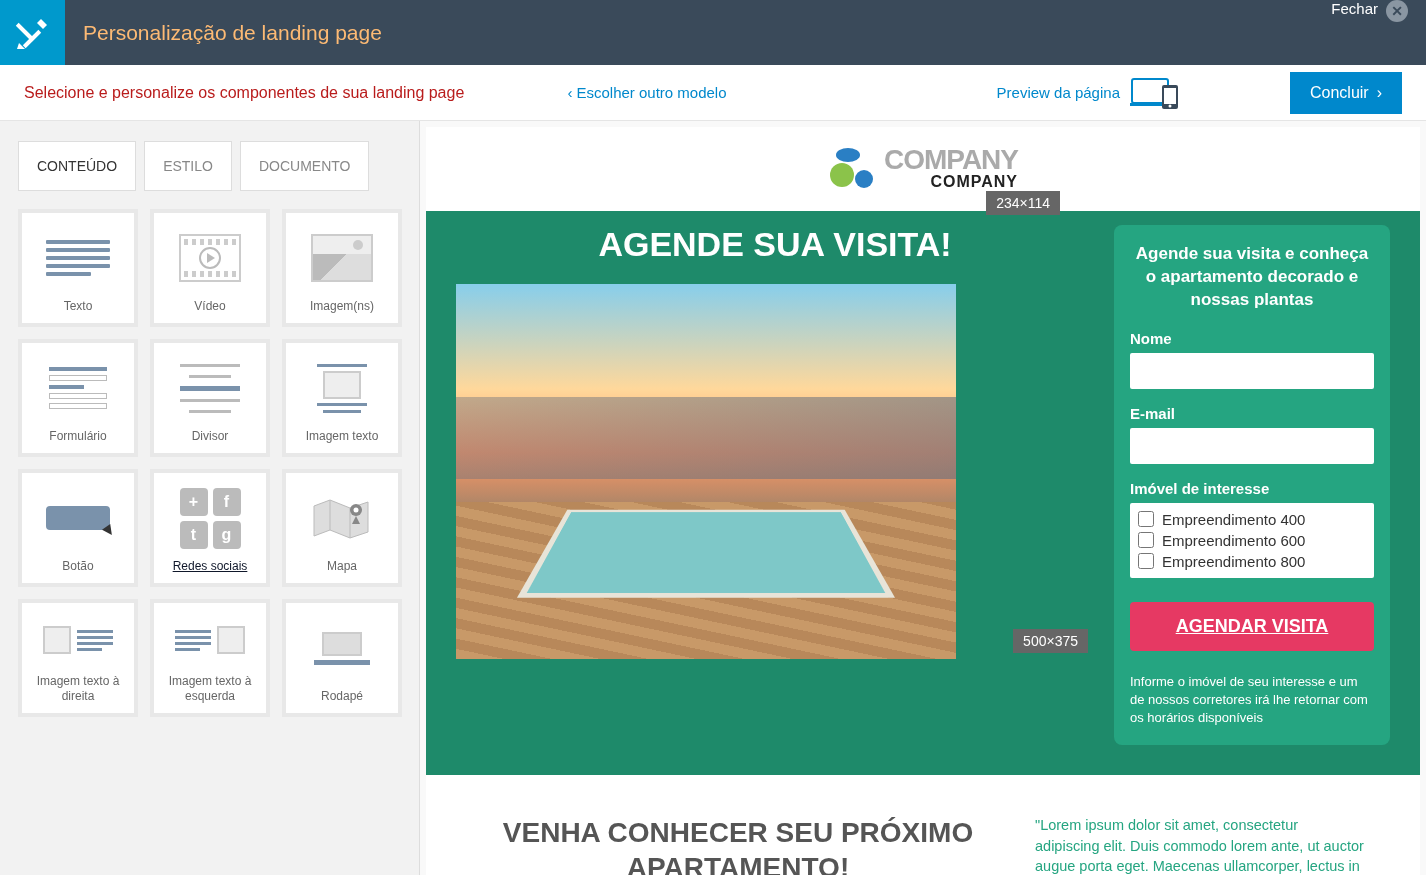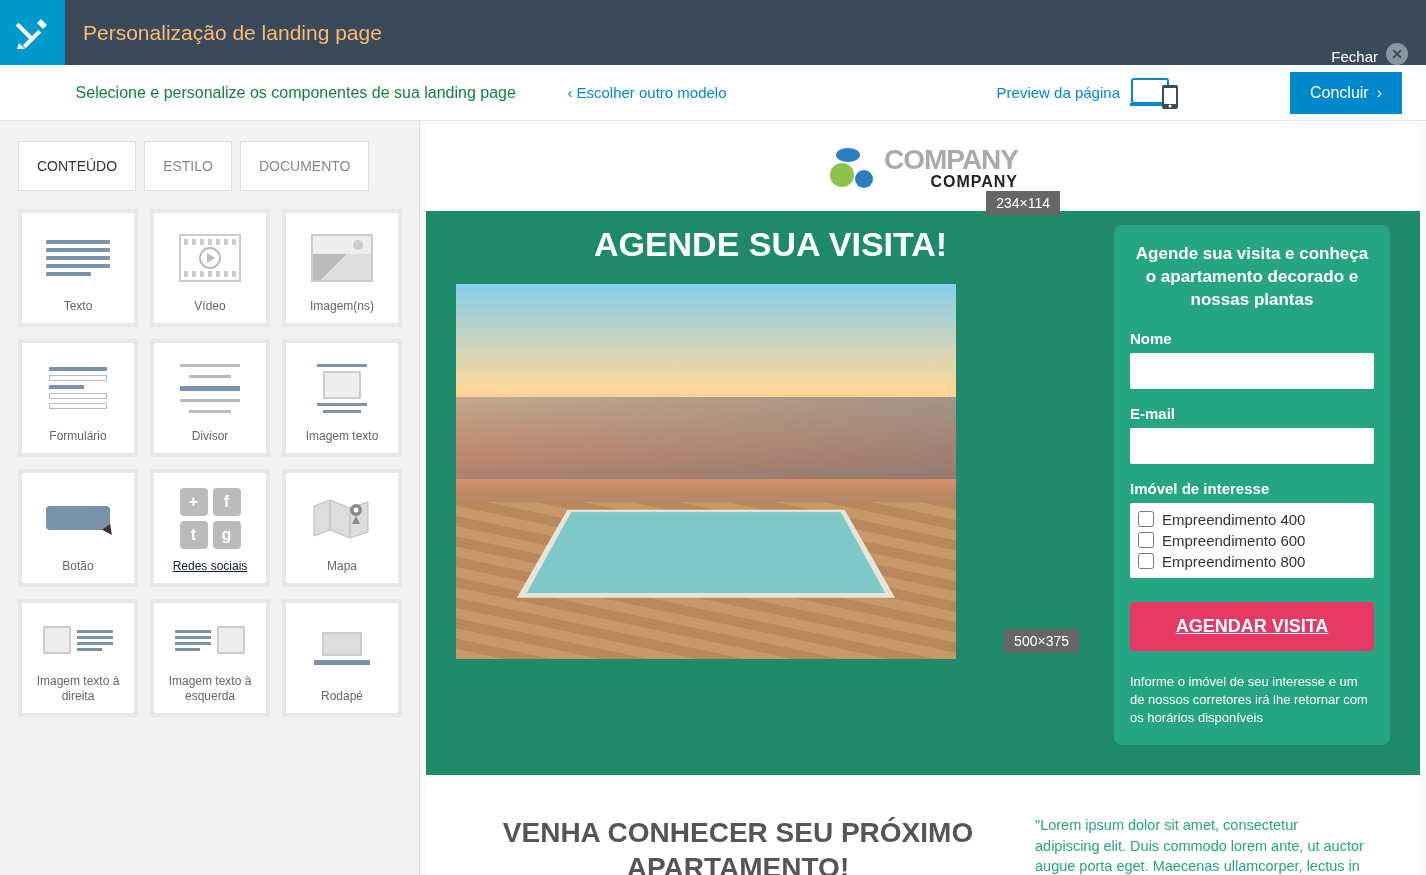--- a/index.html
+++ b/index.html
@@ -3,26 +3,26 @@
 <meta charset="utf-8">
 <style>
 * { box-sizing: border-box; margin: 0; padding: 0; }
 body { font-family: Arial, Helvetica, sans-serif; background: #fff; overflow: hidden; width: 1426px; height: 875px; }
 
 
 .header { display: flex; align-items: stretch; height: 65px; background: #3a4a5a; }
 .header-icon-box { width: 65px; background: #0099cc; display: flex; align-items: center; justify-content: center; }
 .header-icon-box svg { width: 36px; height: 36px; }
 .header-title { color: #fdba74; font-size: 21px; font-weight: 300; padding-left: 18px; display: flex; align-items: center; flex: 1; }
-.header-close { color: #fff; font-size: 15px; display: flex; align-items: flex-end; padding-right: 18px; cursor: pointer; gap: 8px; }
+.header-close { color: #fff; font-size: 15px; display: flex; align-items: flex-start; padding-right: 18px; cursor: pointer; gap: 8px; }
 .close-circle { width: 22px; height: 22px; border-radius: 50%; background: #8a96a2; display: flex; align-items: center; justify-content: center; color: #3a4a5a; font-weight: bold; font-size: 14px; }
 
 
 .toolbar { display: flex; align-items: center; height: 56px; border-bottom: 1px solid #e5e5e5; padding: 0 24px; }
-.toolbar-left { font-size: 16px; color: #15803d; flex: 1; text-align: center; }
+.toolbar-left { font-size: 16px; color: #b91c1c; flex: 1; }
 .toolbar-link { color: #0088cc; font-size: 15px; cursor: pointer; display: flex; align-items: center; gap: 4px; }
 .toolbar-preview { color: #0088cc; font-size: 15px; cursor: pointer; display: flex; align-items: center; gap: 10px; margin-left: 270px; }
 .device-icons svg { display: block; }
 .btn-concluir { background: #0088cc; color: #fff; border: none; font-size: 16px; padding: 12px 20px; margin-left: 110px; cursor: pointer; display: flex; align-items: center; gap: 8px; }
 
 
 .main { display: flex; height: calc(875px - 65px - 56px); }
 .sidebar { width: 420px; background: #f2f2f2; border-right: 1px solid #ddd; padding: 20px 10px; overflow-y: auto; }
 .tabs { display: flex; gap: 8px; margin-bottom: 18px; padding-left: 8px; }
 .tab { background: #fff; border: 1px solid #ddd; padding: 16px 18px; font-size: 14px; color: #888; cursor: pointer; }
@@ -37,21 +37,21 @@
 
 .canvas { flex: 1; background: #f9f9f9; overflow-y: scroll; padding: 6px 6px 6px 6px; }
 .page { background: #fff; }
 .logo-bar { display: flex; justify-content: center; padding: 20px 0; position: relative; }
 .logo { display: flex; align-items: center; gap: 8px; }
 .logo-text { font-family: Arial; text-align: right; }
 .logo-text .l1 { font-size: 28px; font-weight: 900; color: #aaa; letter-spacing: -1px; line-height: 0.9; }
 .logo-text .l2 { font-size: 16px; font-weight: 700; color: #222; letter-spacing: 1px; }
 .size-badge { position: absolute; background: #666; color: #fff; font-size: 14px; padding: 4px 10px; }
 
-.hero { background: #1e8a6a; display: flex; padding: 14px 30px 30px; gap: 29px; }
+.hero { background: #1e8a6a; display: flex; padding: 14px 30px 30px; gap: 20px; }
 .hero-left { flex: 1; }
 .hero-title { color: #fff; font-size: 34px; font-weight: 700; text-align: center; margin-bottom: 20px; }
 .hero-image-wrap { position: relative; }
 .hero-image { width: 500px; height: 375px; background: linear-gradient(to bottom, #87ceeb 0%, #ffd89b 28%, #ff9966 45%, #a78468 60%, #d4a574 100%); position: relative; overflow: hidden; }
 .pool { position: absolute; top: 50%; left: 18%; width: 64%; height: 40%; background: #7ec8c8; transform: perspective(400px) rotateX(55deg); border: 6px solid #e8e4d8; }
 .deck { position: absolute; bottom: 0; left: 0; right: 0; height: 42%; background: repeating-linear-gradient(12deg, #c89968 0px, #c89968 10px, #b8885a 10px, #b8885a 20px); }
 .skyline { position: absolute; top: 30%; left: 0; right: 0; height: 22%; background: linear-gradient(to right, rgba(100,110,125,0.4) 0%, rgba(100,110,125,0.6) 100%); }
 
 .form-box { width: 276px; background: #25a581; border-radius: 8px; padding: 18px 16px; }
 .form-title { color: #fff; text-align: center; font-size: 17px; font-weight: 700; line-height: 1.35; margin-bottom: 18px; }

